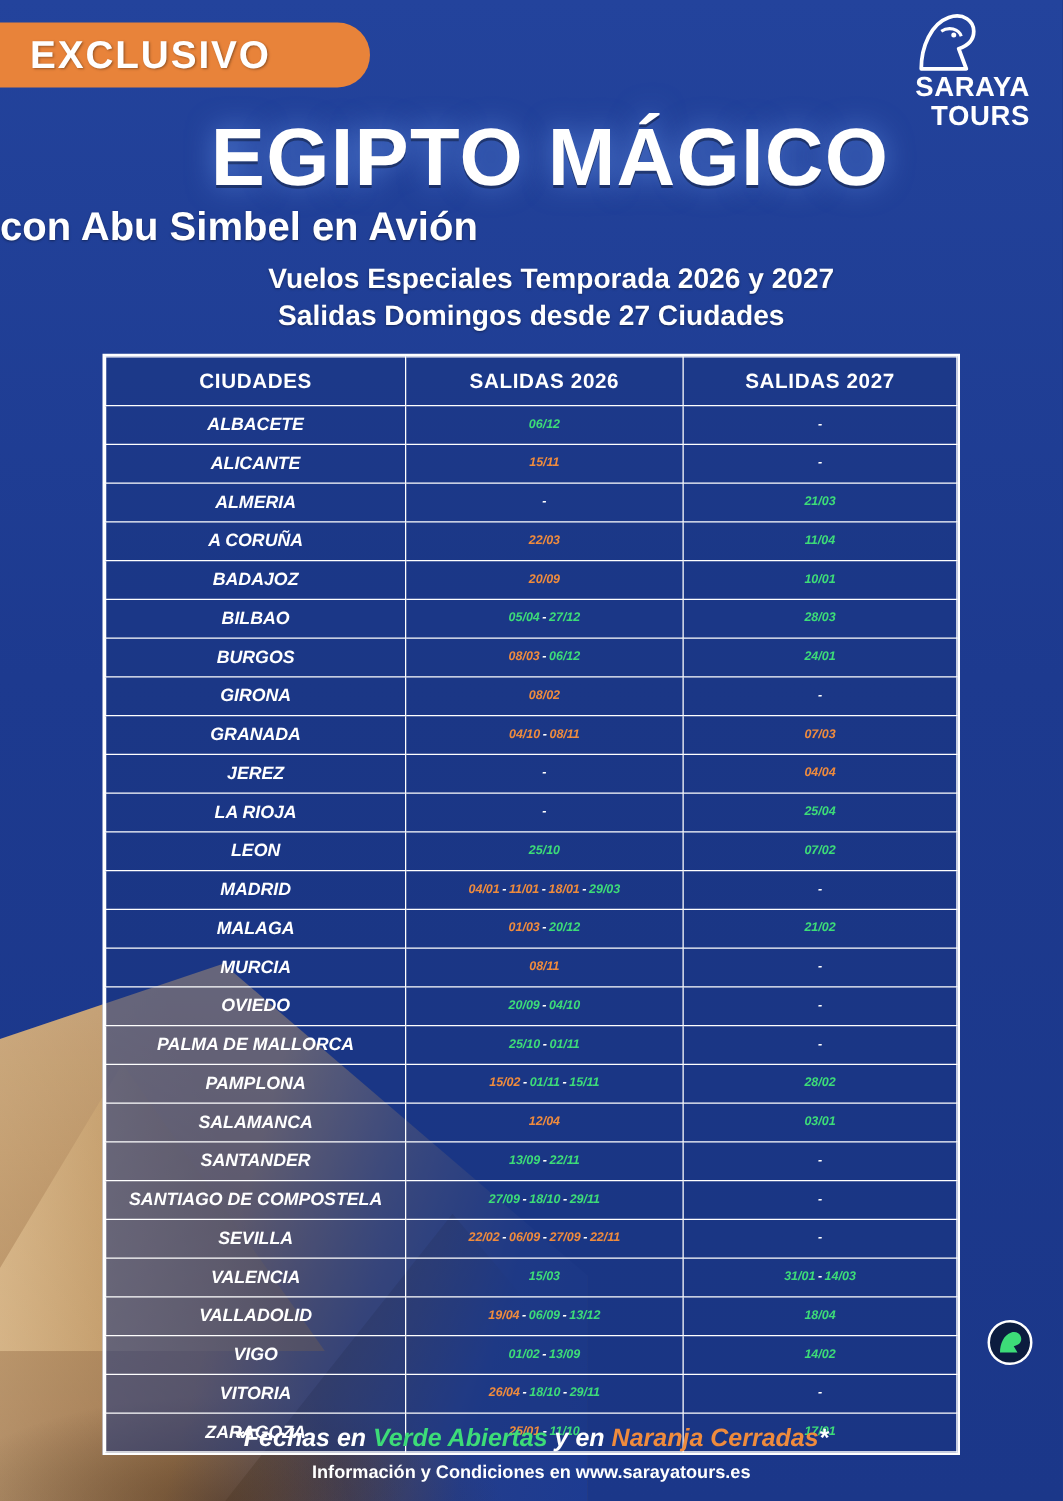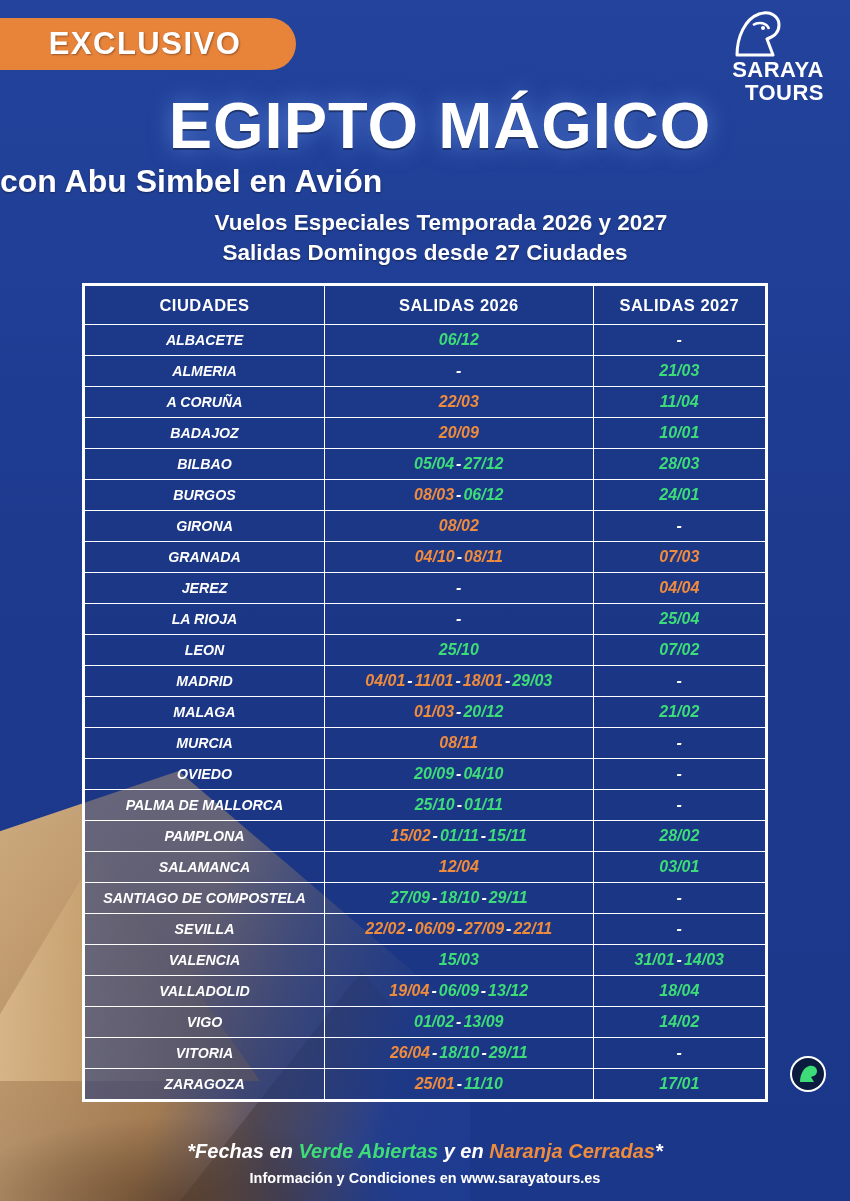--- a/index.html
+++ b/index.html
@@ -49,21 +49,21 @@
     background: linear-gradient(120deg, rgba(40,25,10,0.55) 0%, rgba(40,25,10,0) 70%);
     clip-path: polygon(0 100%, 70% 0, 100% 40%, 60% 100%);
   }
 
   
   .ribbon {
     position: absolute; left: 0; top: 18px;
     height: 52px; min-width: 296px;
     background: #e8833a;
     border-radius: 0 26px 26px 0;
-    display: flex; align-items: center; justify-content: center;
+    display: flex; align-items: center; 
     padding: 0 30px 0 24px;
   }
   .ribbon span {
     color: #ffffff; font-weight: bold; font-size: 31px;
     letter-spacing: 1.5px;
     text-shadow: 1px 1px 2px rgba(0,0,0,.35);
   }
 
   
   .logo {
@@ -116,21 +116,21 @@
     line-height: 30px;
     white-space: nowrap;
   }
   thead th {
     color: #ffffff; font-size: 16.5px; font-style: normal;
     height: 38px; line-height: 38px; letter-spacing: .5px;
   }
   td.city {
     color: #ffffff; font-size: 14.2px; width: 240px;
   }
-  td.dates { font-size: 16px; }
+  td.dates { font-size: 10px; }
   .g { color: #3ddc78; }
   .o { color: #ef8b3d; }
   .sep { color: #ffffff; font-weight: bold; padding: 0 2px; }
   .dash { color: #ffffff; }
 
   
   .footer1 {
     position: absolute; left: 0; right: 0; top: 1140px;
     text-align: center; font-size: 20px; font-weight: bold; font-style: italic;
     color: #ffffff;
@@ -188,20 +188,25 @@
           <th>SALIDAS 2027</th>
         </tr>
       </thead>
       <tbody id="tbody">
           <tr>
             <td class="city">ALBACETE</td>
             <td class="dates"><span class="g">06/12</span></td>
             <td class="dates"><span class="dash">-</span></td>
           </tr>
           <tr>
+            <td class="city">ALICANTE</td>
+            <td class="dates"><span class="o">15/11</span></td>
+            <td class="dates"><span class="dash">-</span></td>
+          </tr>
+          <tr>
             <td class="city">ALMERIA</td>
             <td class="dates"><span class="dash">-</span></td>
             <td class="dates"><span class="g">21/03</span></td>
           </tr>
           <tr>
             <td class="city">A CORUÑA</td>
             <td class="dates"><span class="o">22/03</span></td>
             <td class="dates"><span class="g">11/04</span></td>
           </tr>
           <tr>
@@ -271,20 +276,25 @@
           </tr>
           <tr>
             <td class="city">PAMPLONA</td>
             <td class="dates"><span class="o">15/02</span><span class="sep">-</span><span class="g">01/11</span><span class="sep">-</span><span class="g">15/11</span></td>
             <td class="dates"><span class="g">28/02</span></td>
           </tr>
           <tr>
             <td class="city">SALAMANCA</td>
             <td class="dates"><span class="o">12/04</span></td>
             <td class="dates"><span class="g">03/01</span></td>
+          </tr>
+          <tr>
+            <td class="city">SANTANDER</td>
+            <td class="dates"><span class="g">13/09</span><span class="sep">-</span><span class="g">22/11</span></td>
+            <td class="dates"><span class="dash">-</span></td>
           </tr>
           <tr>
             <td class="city">SANTIAGO DE COMPOSTELA</td>
             <td class="dates"><span class="g">27/09</span><span class="sep">-</span><span class="g">18/10</span><span class="sep">-</span><span class="g">29/11</span></td>
             <td class="dates"><span class="dash">-</span></td>
           </tr>
           <tr>
             <td class="city">SEVILLA</td>
             <td class="dates"><span class="o">22/02</span><span class="sep">-</span><span class="o">06/09</span><span class="sep">-</span><span class="o">27/09</span><span class="sep">-</span><span class="o">22/11</span></td>
             <td class="dates"><span class="dash">-</span></td>

